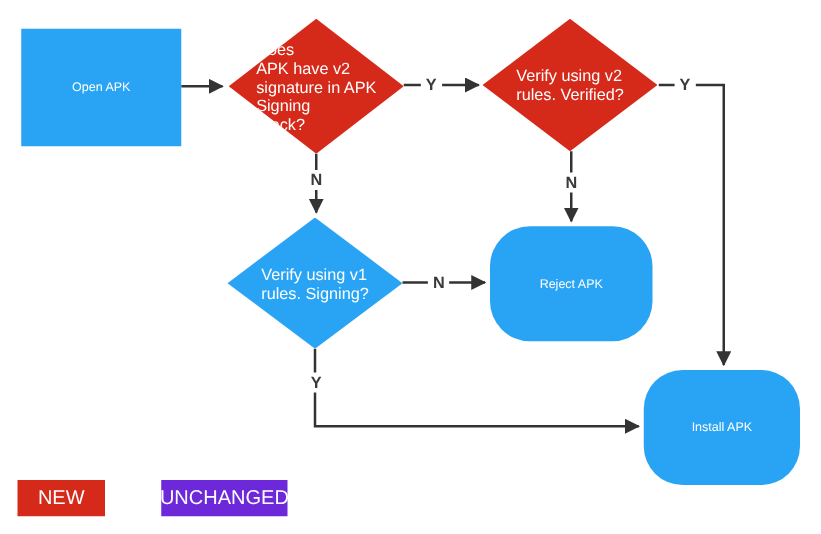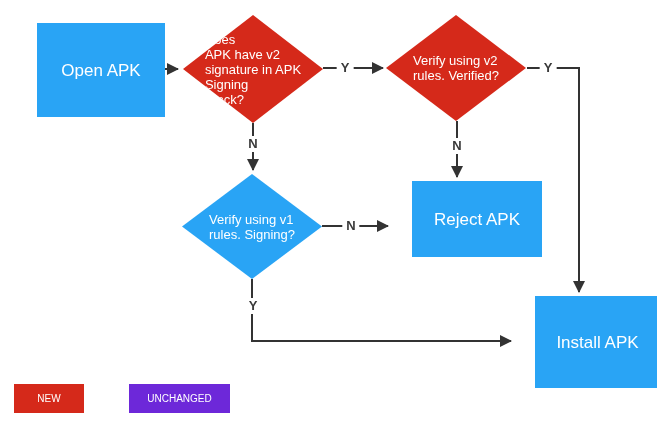--- a/index.html
+++ b/index.html
@@ -17,39 +17,39 @@
   .node {
     position: absolute;
     display: flex; align-items: center; justify-content: center;
     color: #ffffff;
     font-size: 13px;
     line-height: 15px;
     text-align: left;
     white-space: pre-line;
     box-sizing: border-box;
   }
-  .node.rect { font-size: 17px; margin-left: 20px; }
+  .node.rect { font-size: 10px; }
   .node.diamond {
     clip-path: polygon(50% 0%, 100% 50%, 50% 100%, 0% 50%);
   }
   .edge-label {
     position: absolute;
     transform: translate(-50%, -50%);
     background: #ffffff;
     color: #3a3a3a;
     font-size: 13px;
     font-weight: bold;
     padding: 1px 4px;
     line-height: 14px;
   }
   .legend-item {
     position: absolute;
     display: flex; align-items: center; justify-content: center;
     color: #ffffff;
-    font-size: 10px;
+    font-size: 16px;
     box-sizing: border-box;
   }
 </style>
 </head>
 <body>
 
 <div class="canvas">
 
   <svg class="connector-layer" width="657" height="427" viewBox="0 0 657 427" xmlns="http://www.w3.org/2000/svg">
     <defs>
@@ -75,23 +75,23 @@
 signature in APK
 Signing
 Block?</div>
 
   <div class="node diamond" style="left: 386px; top: 15px; width: 140px; height: 106px; background-color: rgb(213, 41, 26);">Verify using v2
 rules. Verified?</div>
 
   <div class="node diamond" style="left: 182px; top: 174px; width: 140px; height: 105px; background-color: rgb(41, 164, 245);">Verify using v1
 rules. Signing?</div>
 
-  <div class="node rect" style="left: 392px; top: 181px; width: 130px; height: 76px; background-color: rgb(41, 164, 245);">Reject APK</div>
+  <div class="node rect" style="left: 392px; top: 181px; width: 130px; height: 92px; background-color: rgb(41, 164, 245); border-radius: 32px;">Reject APK</div>
 
-  <div class="node rect" style="left: 515px; top: 296px; width: 125px; height: 92px; background-color: rgb(41, 164, 245);">Install APK</div>
+  <div class="node rect" style="left: 515px; top: 296px; width: 125px; height: 92px; background-color: rgb(41, 164, 245); border-radius: 31px;">Install APK</div>
 
   <span class="edge-label" style="left:345px; top:68px;">Y</span>
   <span class="edge-label" style="left:548px; top:68px;">Y</span>
   <span class="edge-label" style="left:253px; top:144px;">N</span>
   <span class="edge-label" style="left:457px; top:146px;">N</span>
   <span class="edge-label" style="left:351px; top:226px;">N</span>
   <span class="edge-label" style="left:253px; top:306px;">Y</span>
 
   <div class="legend-item" style="left: 14px; top: 384px; width: 70px; height: 29px; background-color: rgb(213, 41, 26);">NEW</div>
   <div class="legend-item" style="left: 129px; top: 384px; width: 101px; height: 29px; background-color: #6d28d9;">UNCHANGED</div>

